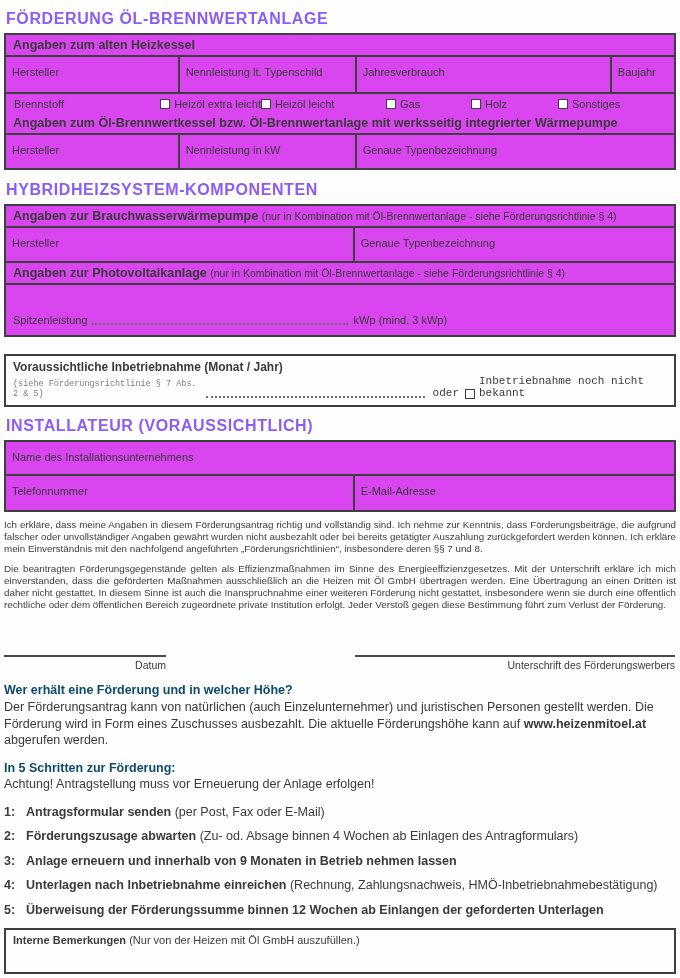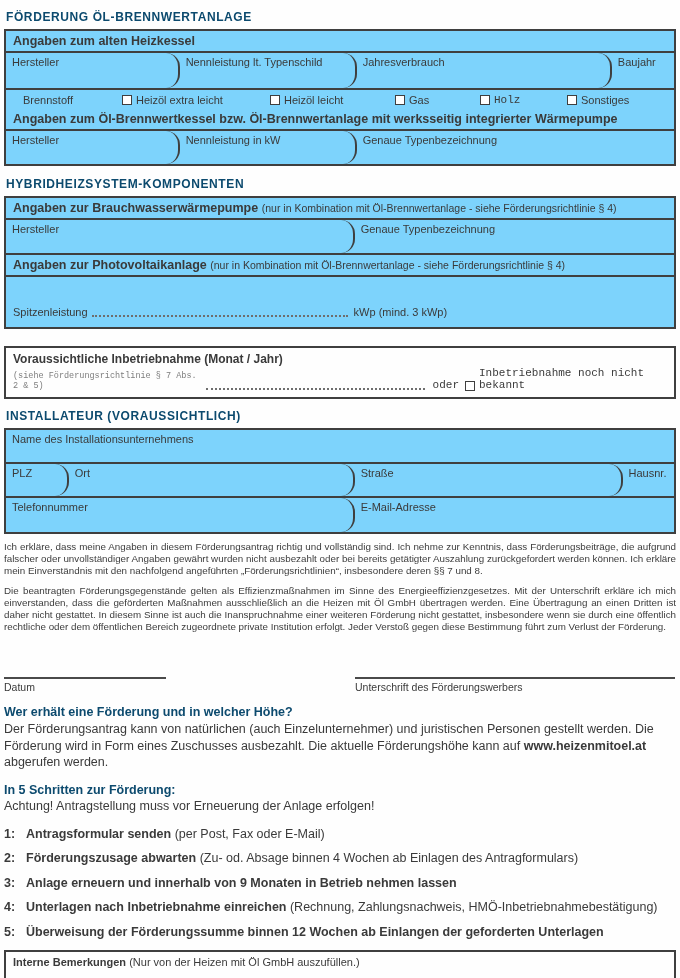--- a/index.html
+++ b/index.html
@@ -9,54 +9,53 @@
     color: #3a3a3a;
     width: 680px;
   }
   .sheet {
     width: 680px; height: 978px;
     padding: 8px 4px 0 4px;
     background: #fefefe;
     overflow: hidden;
   }
   .gray-title {
-    color: #0c4a6e; font-weight: bold; font-size: 12px;
+    color: #8b5cf6; font-weight: bold; font-size: 16px;
     letter-spacing: .6px; margin: 2px 0 5px 2px;
   }
   
-  .box { border: 2px solid #3f3f3f; background: #7dd3fc; }
+  .box { border: 2px solid #3f3f3f; background: #d946ef; }
   .box .hrow {
     border-bottom: 2px solid #3f3f3f;
     padding: 3px 7px; font-size: 12.5px; line-height: 14px;
   }
   .hrow b { font-weight: bold; }
   .hrow .note { font-weight: normal; font-size: 10.5px; }
   .frow { display: flex; }
   .frow + .hrow { border-top: 2px solid #3f3f3f; border-bottom: 2px solid #3f3f3f; }
   .cell {
-    font-size: 11px; padding: 3px 6px;
+    font-size: 11px; padding: 9px 6px;
     border-right: 2px solid #3f3f3f;
-    border-radius: 14px;
   }
   .cell:last-child { border-right: none; }
   .h36 { height: 35px; } .h33 { height: 33px; } .h34 { height: 34px; }
   
   .fuel-row {
     display: flex; align-items: center; height: 21px;
-    font-size: 11px; padding-left: 17px;
+    font-size: 11px; padding-left: 8px;
     border-top: 2px solid #3f3f3f;
   }
   .fuel-label { width: 99px; }
   .cb-opt { display: flex; align-items: center; }
   .cb {
     display: inline-block; width: 10px; height: 10px;
     border: 1.5px solid #3f3f3f; margin-right: 4px; background: #fff;
     flex: none;
   }
-  .w148 { width: 148px; } .w125 { width: 125px; } .w85 { width: 85px; } .w87 { width: 87px; font-family: Liberation Mono, monospace; }
+  .w148 { width: 148px; justify-content: flex-end; } .w125 { width: 125px; } .w85 { width: 85px; } .w87 { width: 87px; }
   
   .dots {
     display: inline-block; height: 11px;
     border-bottom: 2px dotted #6e6e6e;
   }
   .spitzen-row { display: flex; align-items: flex-end; height: 50px; padding: 0 7px 9px 7px; font-size: 11px; }
   .spitzen-row .dots { width: 256px; margin: 0 6px 1px 4px; }
   
   .comm-box { border: 2px solid #3f3f3f; margin-top: 17px; padding: 4px 7px 6px 7px; }
   .comm-title { font-size: 12px; font-weight: bold; line-height: 14px; }
@@ -64,21 +63,21 @@
   .comm-note { font-size: 8.5px; color: #7d7d7d; }
   .comm-line .dots { width: 253px; margin: 0 8px 1px 4px; }
   .comm-line .cb { margin: 0 4px 0 6px; }
   
   .para {
     font-size: 9.8px; line-height: 12.2px; color: #3c3c3c;
     text-align: justify; margin-top: 7px;
   }
   
   .sig-row { display: flex; margin-top: 44px; }
-  .sig-block { border-top: 2px solid #4a4a4a; font-size: 10.5px; padding-top: 2px; }
+  .sig-block { border-top: 2px solid #4a4a4a; font-size: 10.5px; padding-top: 2px; text-align: right; }
   .sig-date { width: 162px; }
   .sig-sign { width: 320px; margin-left: 189px; }
   
   .info-head { color: #0c4a6e; font-weight: bold; font-size: 12.5px; margin-top: 12px; }
   .info-text { font-size: 12.5px; line-height: 16.5px; margin-top: 2px; }
   .bold-inline { font-weight: bold; }
   .warn { font-size: 12.5px; font-weight: normal; margin-top: 2px; }
   .warn-sub { font-size: 12px; margin-top: 1px; }
   .step { display: flex; font-size: 12.5px; margin-top: 10.5px; }
   .step-num { font-weight: bold; width: 22px; flex: none; }
@@ -164,26 +163,20 @@
       <span>Inbetriebnahme noch nicht bekannt</span>
     </div>
   </div>
 
   <div class="gray-title" style="margin-top:10px">INSTALLATEUR (VORAUSSICHTLICH)</div>
 
   <div class="box">
     <div class="frow h34" style="border-bottom:2px solid #3f3f3f">
       <div class="cell" style="width:52.2%"><span>Name des Installationsunternehmens</span></div>
     </div>
-    <div class="frow h34" style="border-bottom:2px solid #3f3f3f">
-      <div class="cell" style="width:9.4%"><span>PLZ</span></div>
-      <div class="cell" style="width:42.8%"><span>Ort</span></div>
-      <div class="cell" style="width:40.1%"><span>Straße</span></div>
-      <div class="cell" style="flex:1"><span>Hausnr.</span></div>
-    </div>
     <div class="frow h34">
       <div class="cell" style="width:52.2%"><span>Telefonnummer</span></div>
       <div class="cell" style="flex:1"><span>E-Mail-Adresse</span></div>
     </div>
   </div>
 
   <p class="para">Ich erkläre, dass meine Angaben in diesem Förderungsantrag richtig und vollständig sind. Ich nehme zur Kenntnis, dass Förderungsbeiträge, die aufgrund falscher oder unvollständiger Angaben gewährt wurden nicht ausbezahlt oder bei bereits getätigter Auszahlung zurückgefordert werden können. Ich erkläre mein Einverständnis mit den nachfolgend angeführten „Förderungsrichtlinien“, insbesondere deren §§ 7 und 8.</p>
   <p class="para">Die beantragten Förderungsgegenstände gelten als Effizienzmaßnahmen im Sinne des Energieeffizienzgesetzes. Mit der Unterschrift erkläre ich mich einverstanden, dass die geförderten Maßnahmen ausschließlich an die Heizen mit Öl GmbH übertragen werden. Eine Übertragung an einen Dritten ist daher nicht gestattet. In diesem Sinne ist auch die Inanspruchnahme einer weiteren Förderung nicht gestattet, insbesondere wenn sie durch eine öffentlich rechtliche oder dem öffentlichen Bereich zugeordnete private Institution erfolgt. Jeder Verstoß gegen diese Bestimmung führt zum Verlust der Förderung.</p>
 
   <div class="sig-row">

